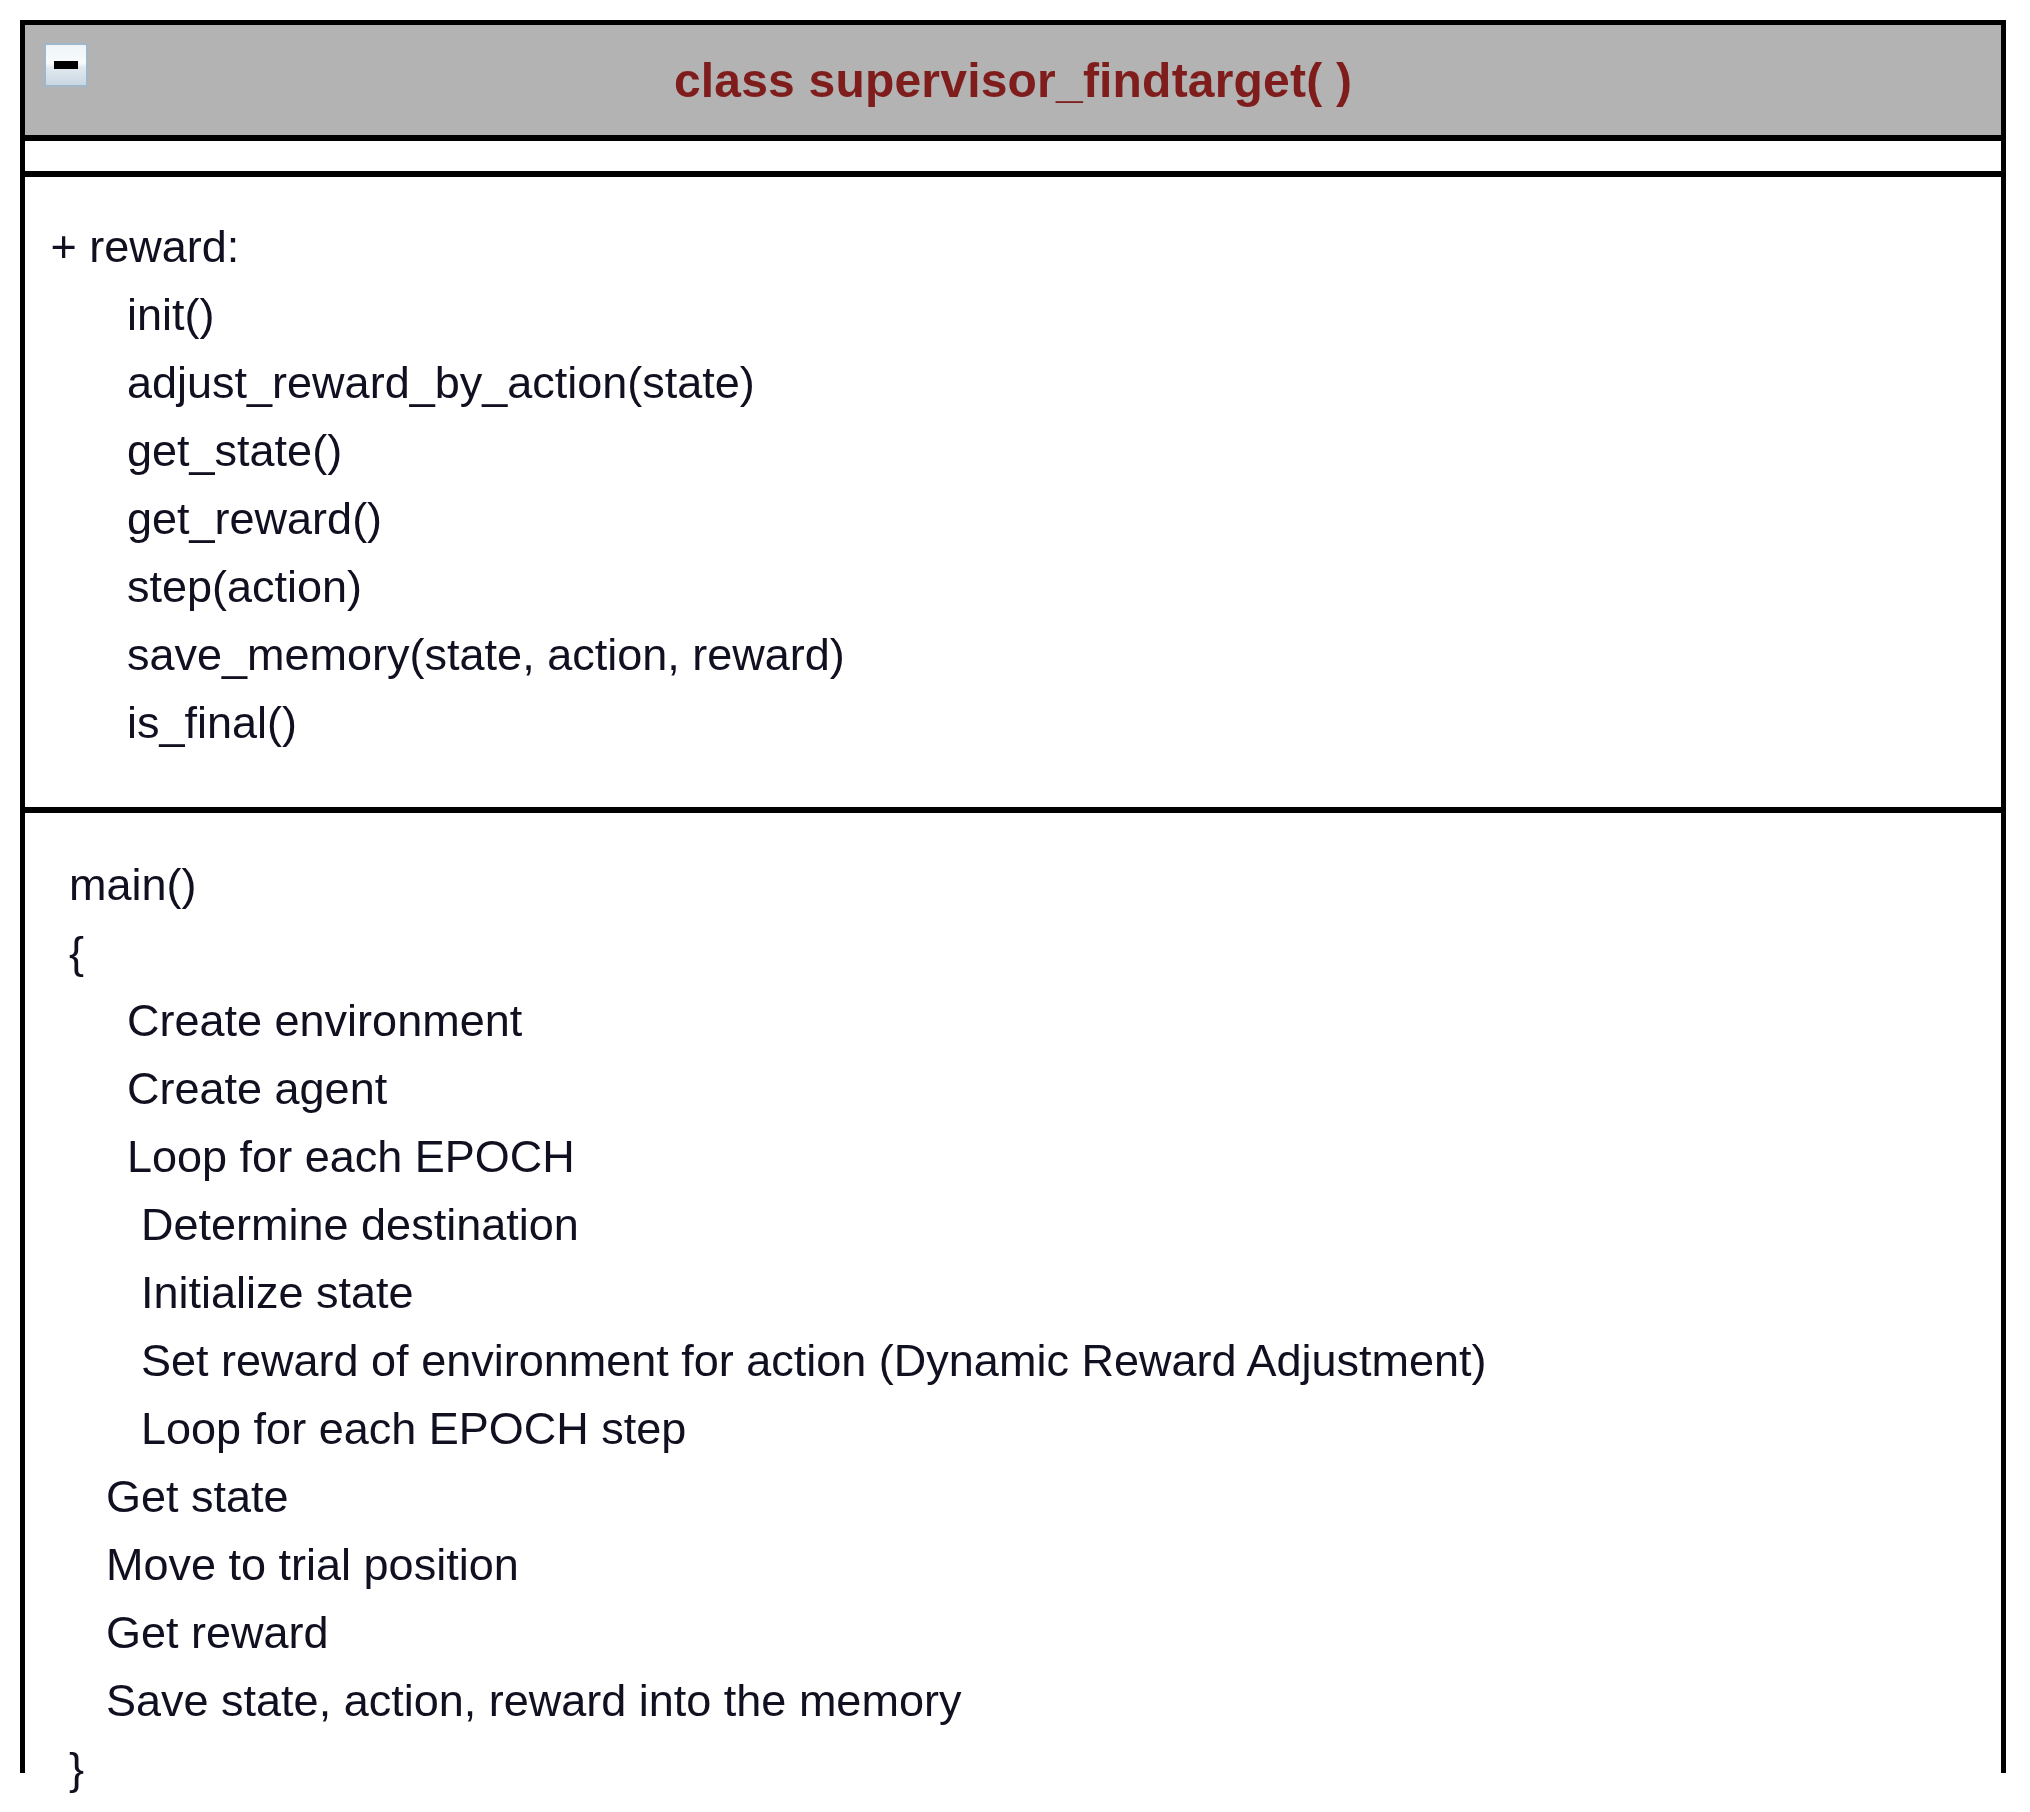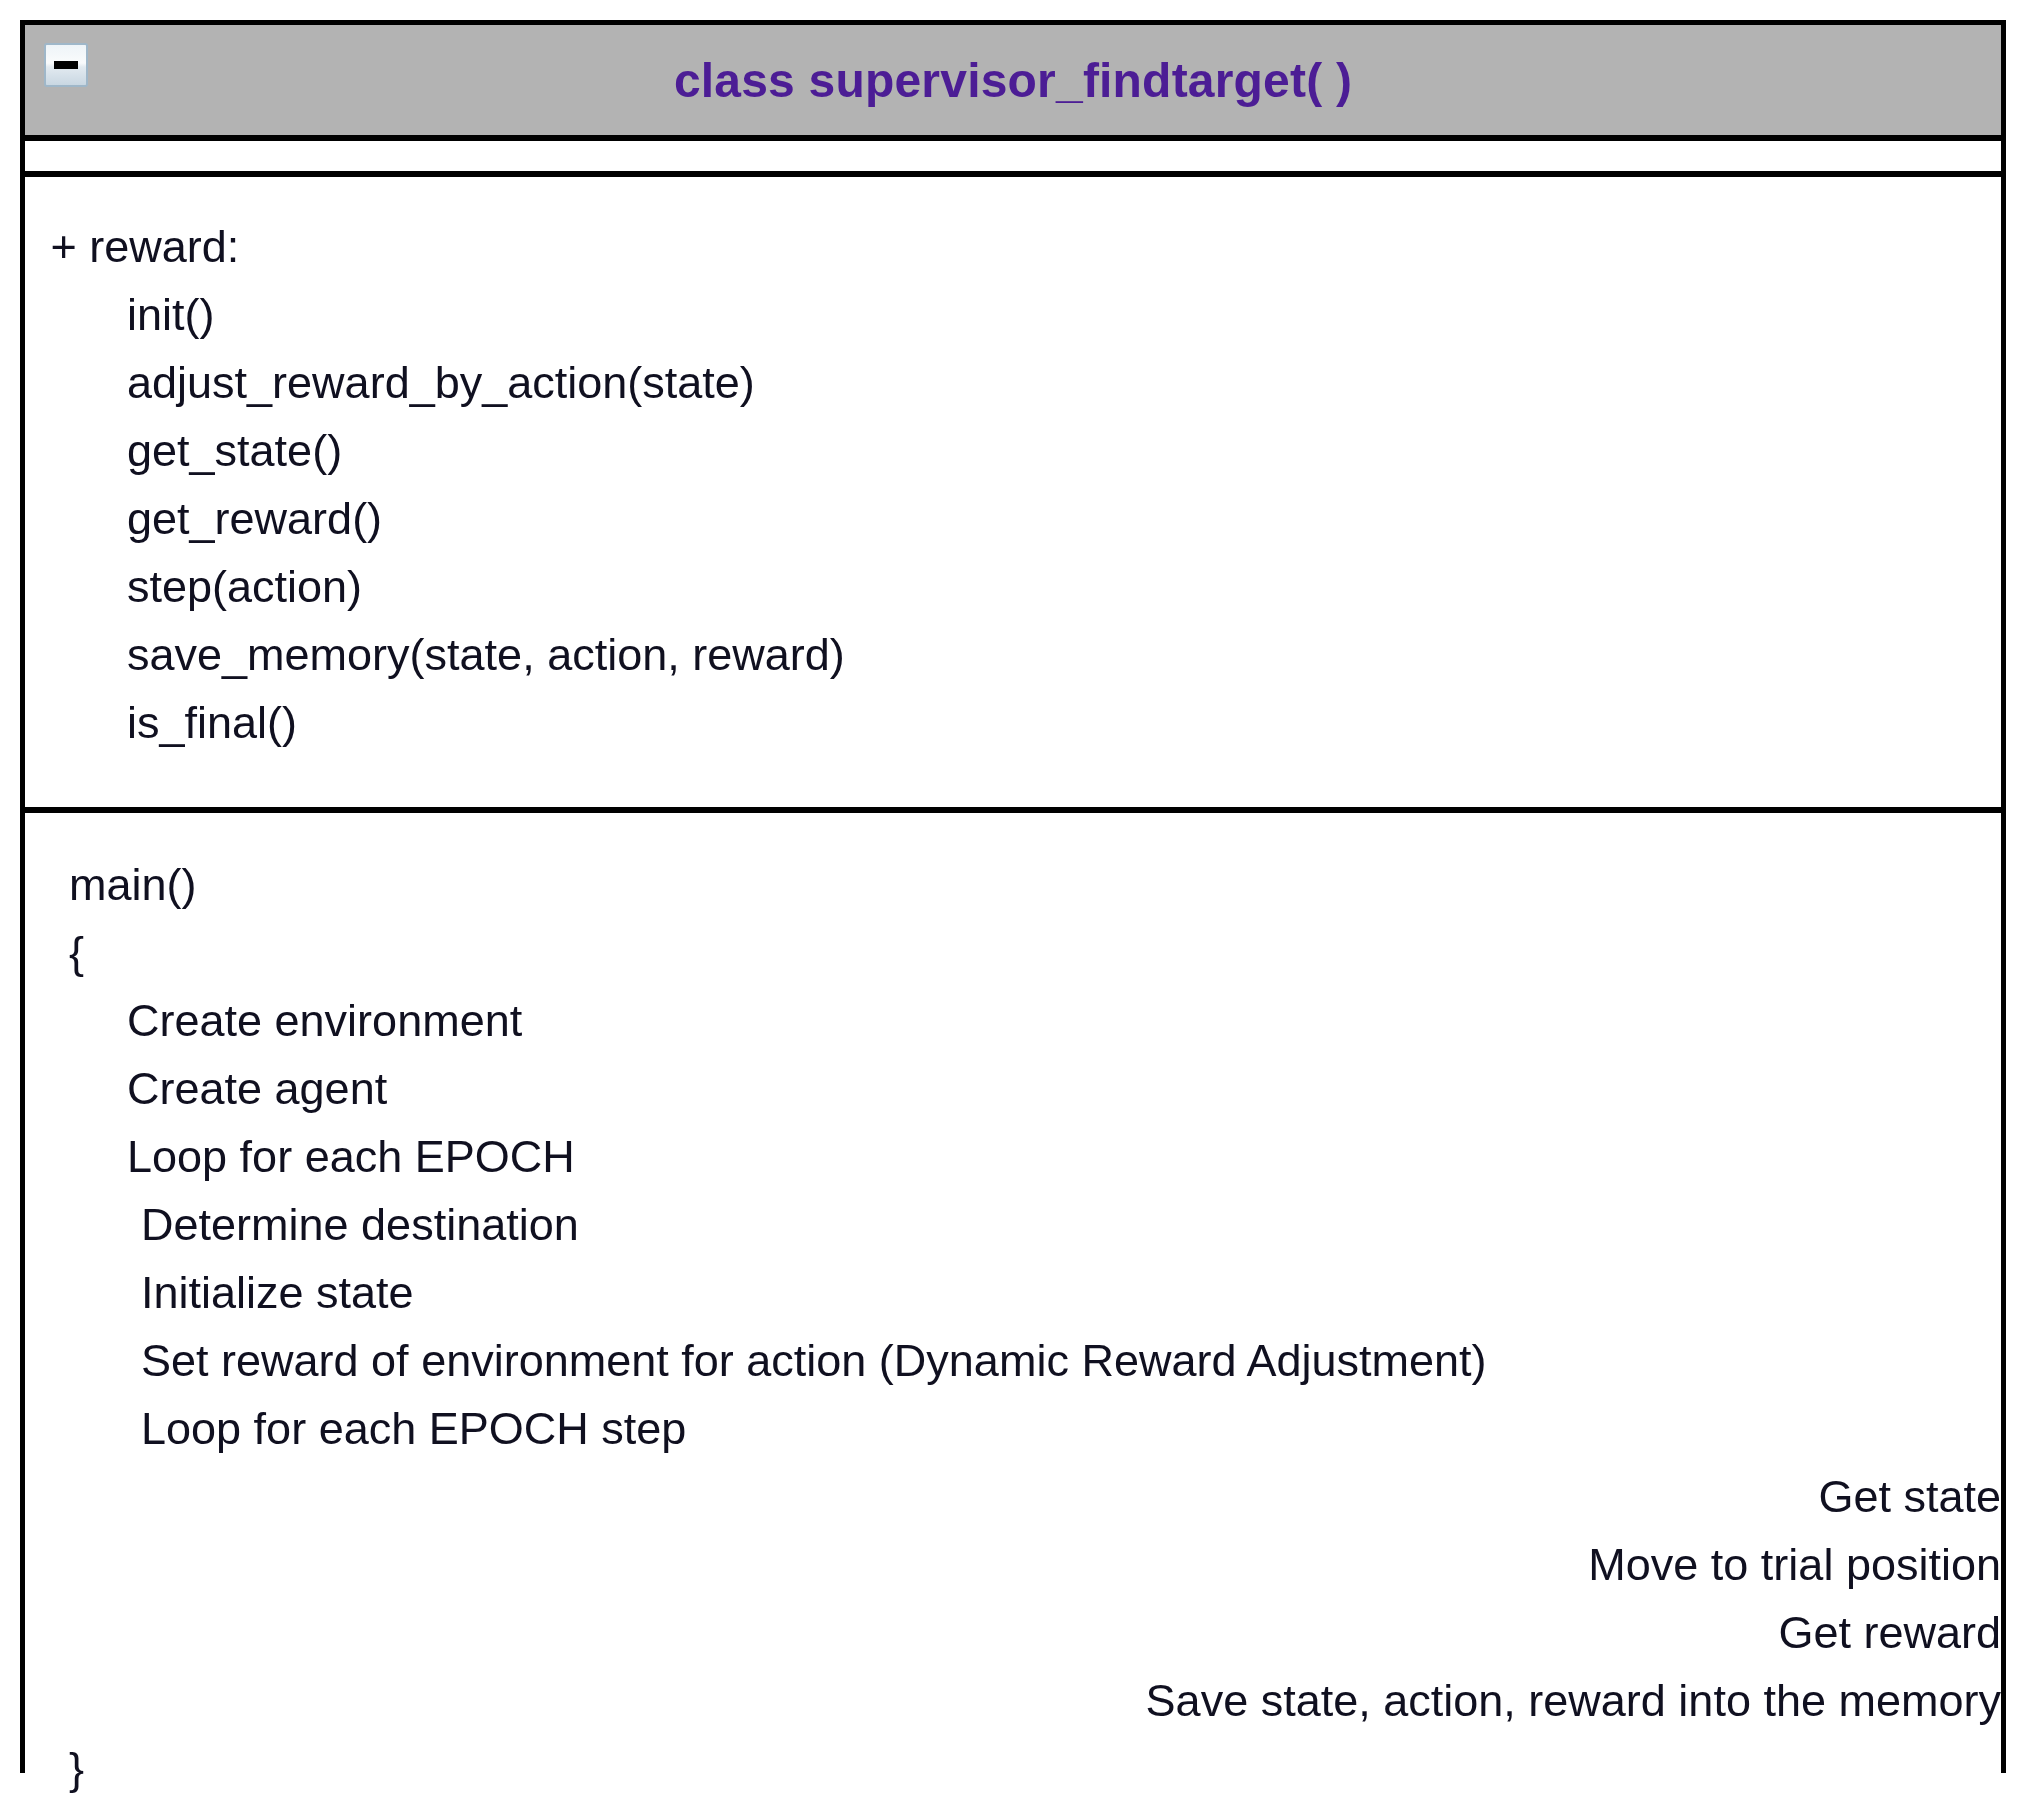--- a/index.html
+++ b/index.html
@@ -66,21 +66,21 @@
   .collapse-btn .minus {
     display: block;
     width: 23.6px;
     height: 8.2px;
     background: #000000;
   }
 
   .class-title {
     font-size: 48px;
     font-weight: bold;
-    color: #4c1d95;
+    color: #7f1d1d;
     letter-spacing: 0.2px;
     white-space: nowrap;
   }
 
   
   .attr-compartment {
     flex: 0 0 36px;
     height: 36px;
     background: #ffffff;
     border-bottom: 6.4px solid #000000;
@@ -111,21 +111,21 @@
     color: #101020;
     white-space: pre;
     font-family: "Liberation Sans", sans-serif;
   }
 
   
   .ind0 { padding-left: 25.5px; }
   .ind1 { padding-left: 44px; }
   .ind2 { padding-left: 102px; }
   .ind3 { padding-left: 116px; }
-  .ind4 { padding-left: 81px; text-align: right; }
+  .ind4 { padding-left: 81px; }
 </style>
 </head>
 <body>
 
 <div class="canvas">
 
   <div class="class-box">
 
     <div class="title-bar">
       <div class="collapse-btn">

